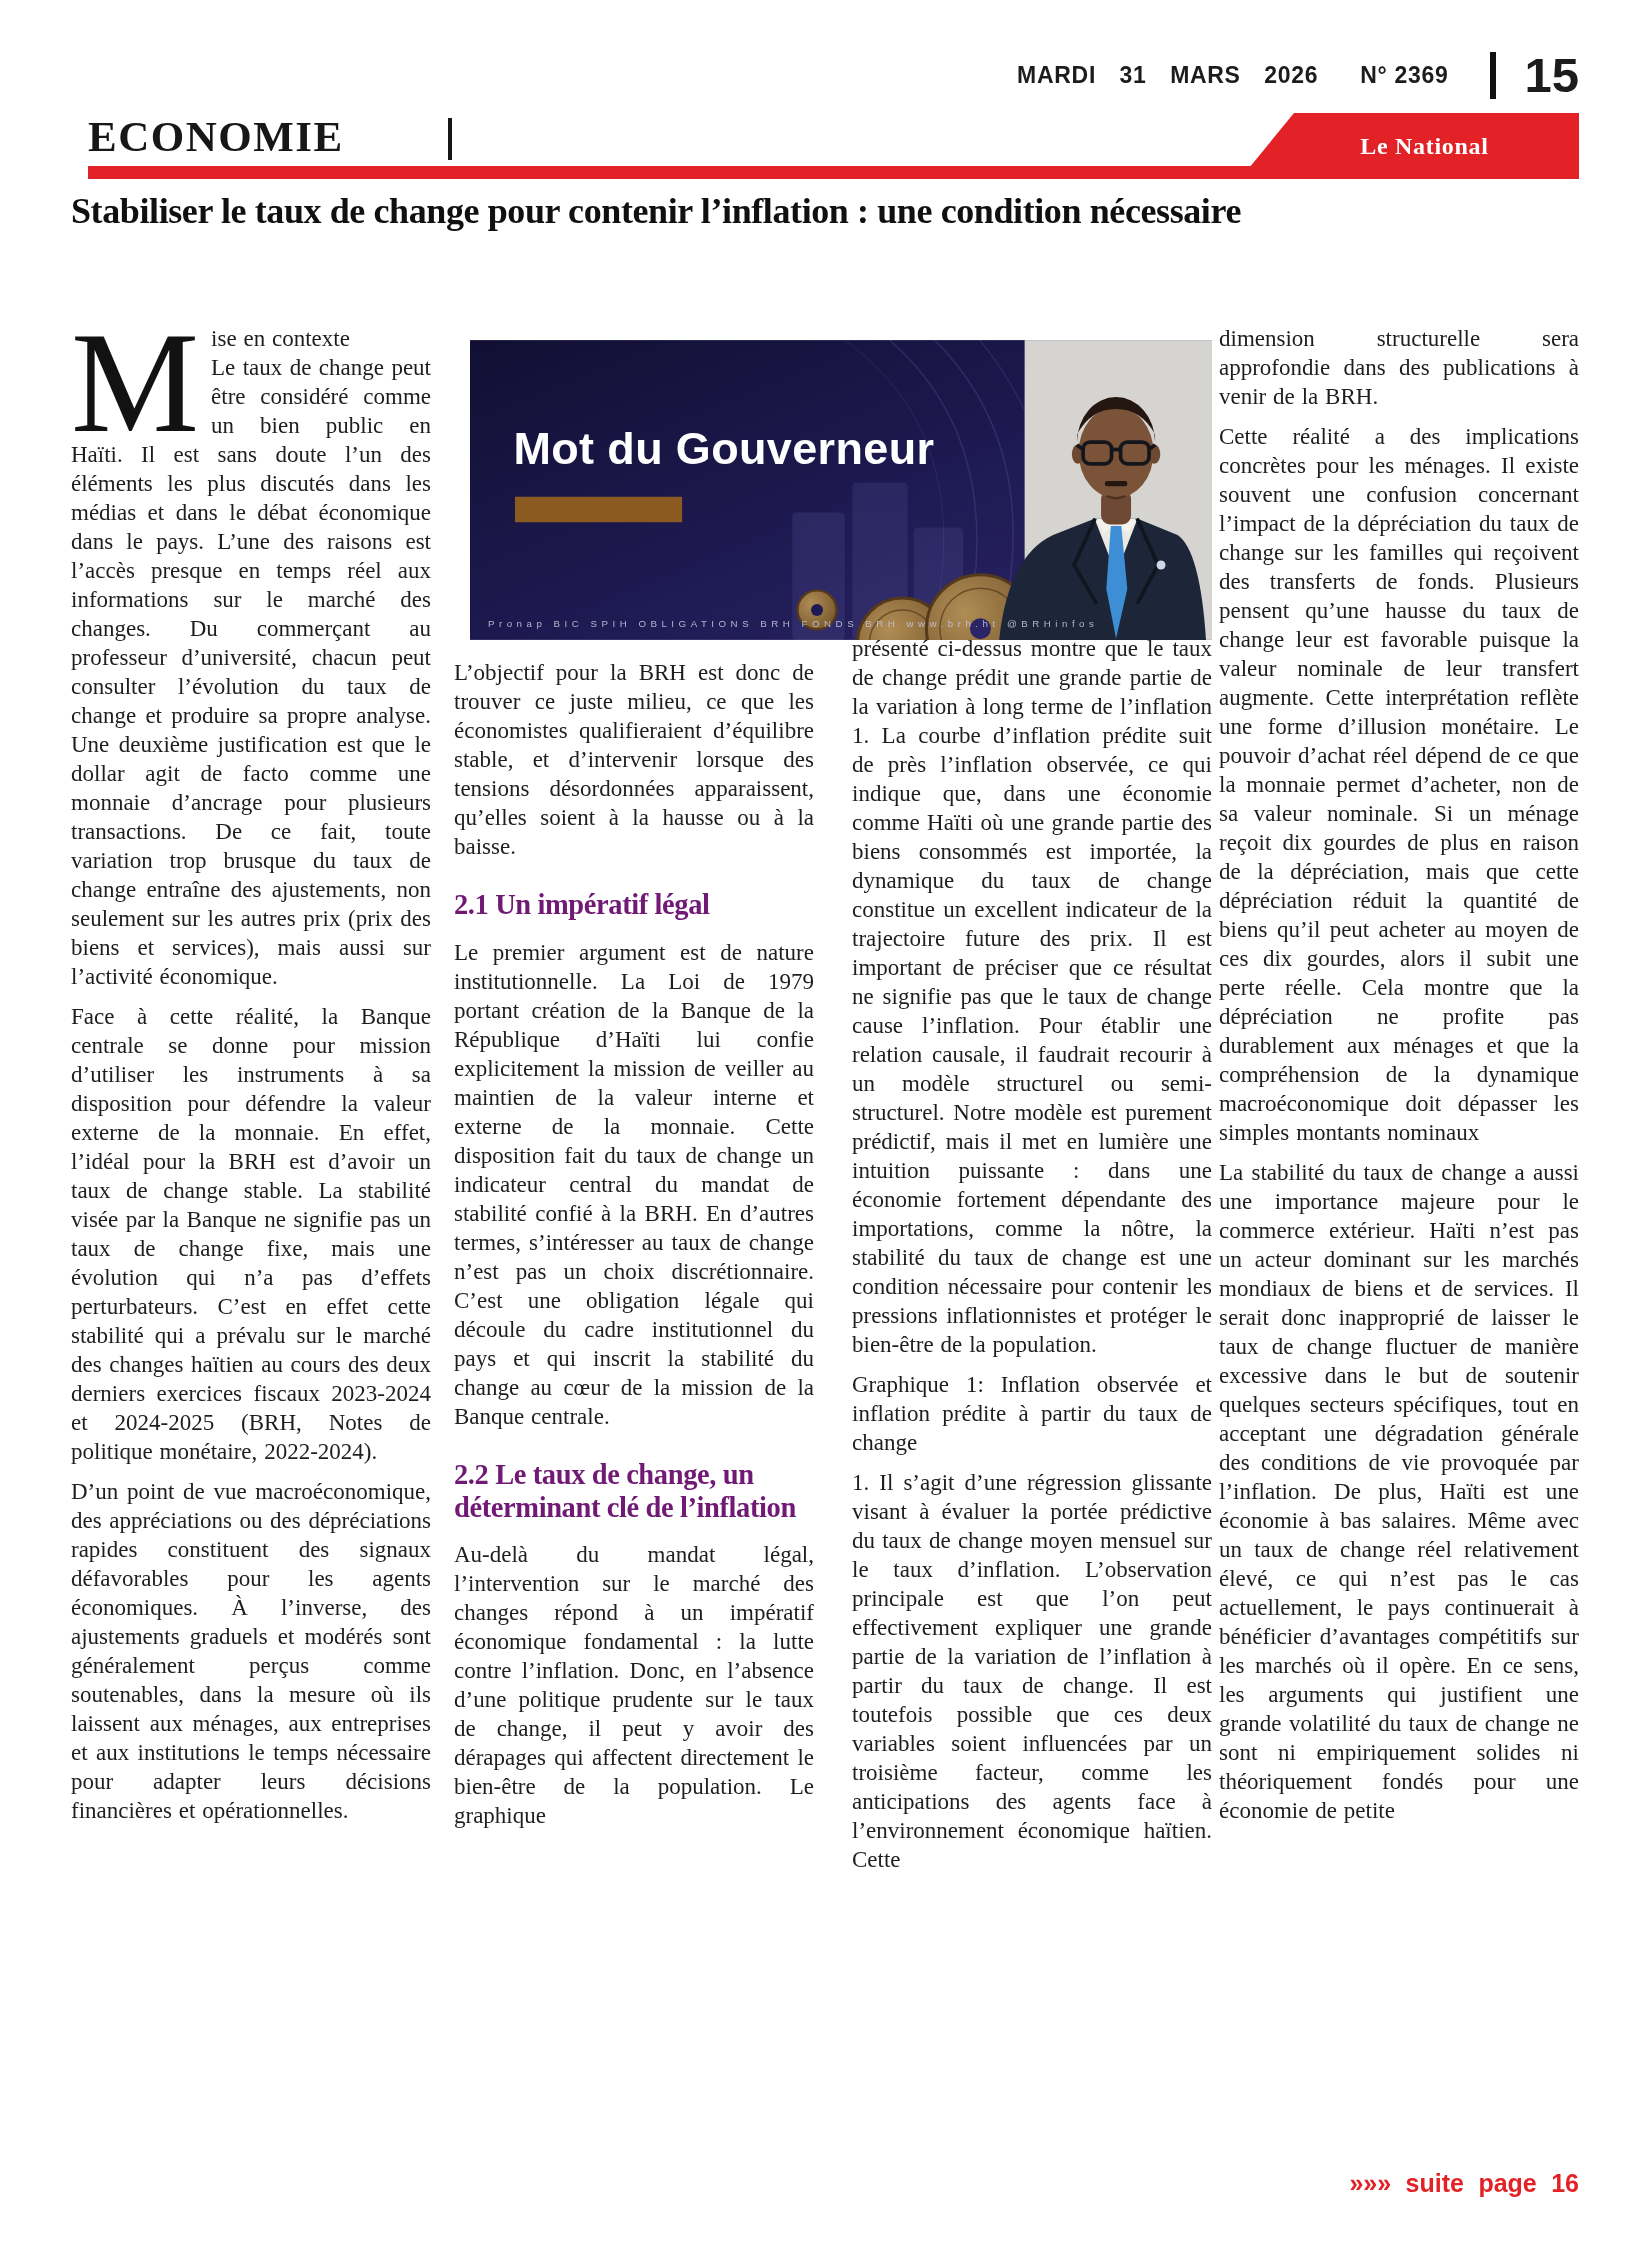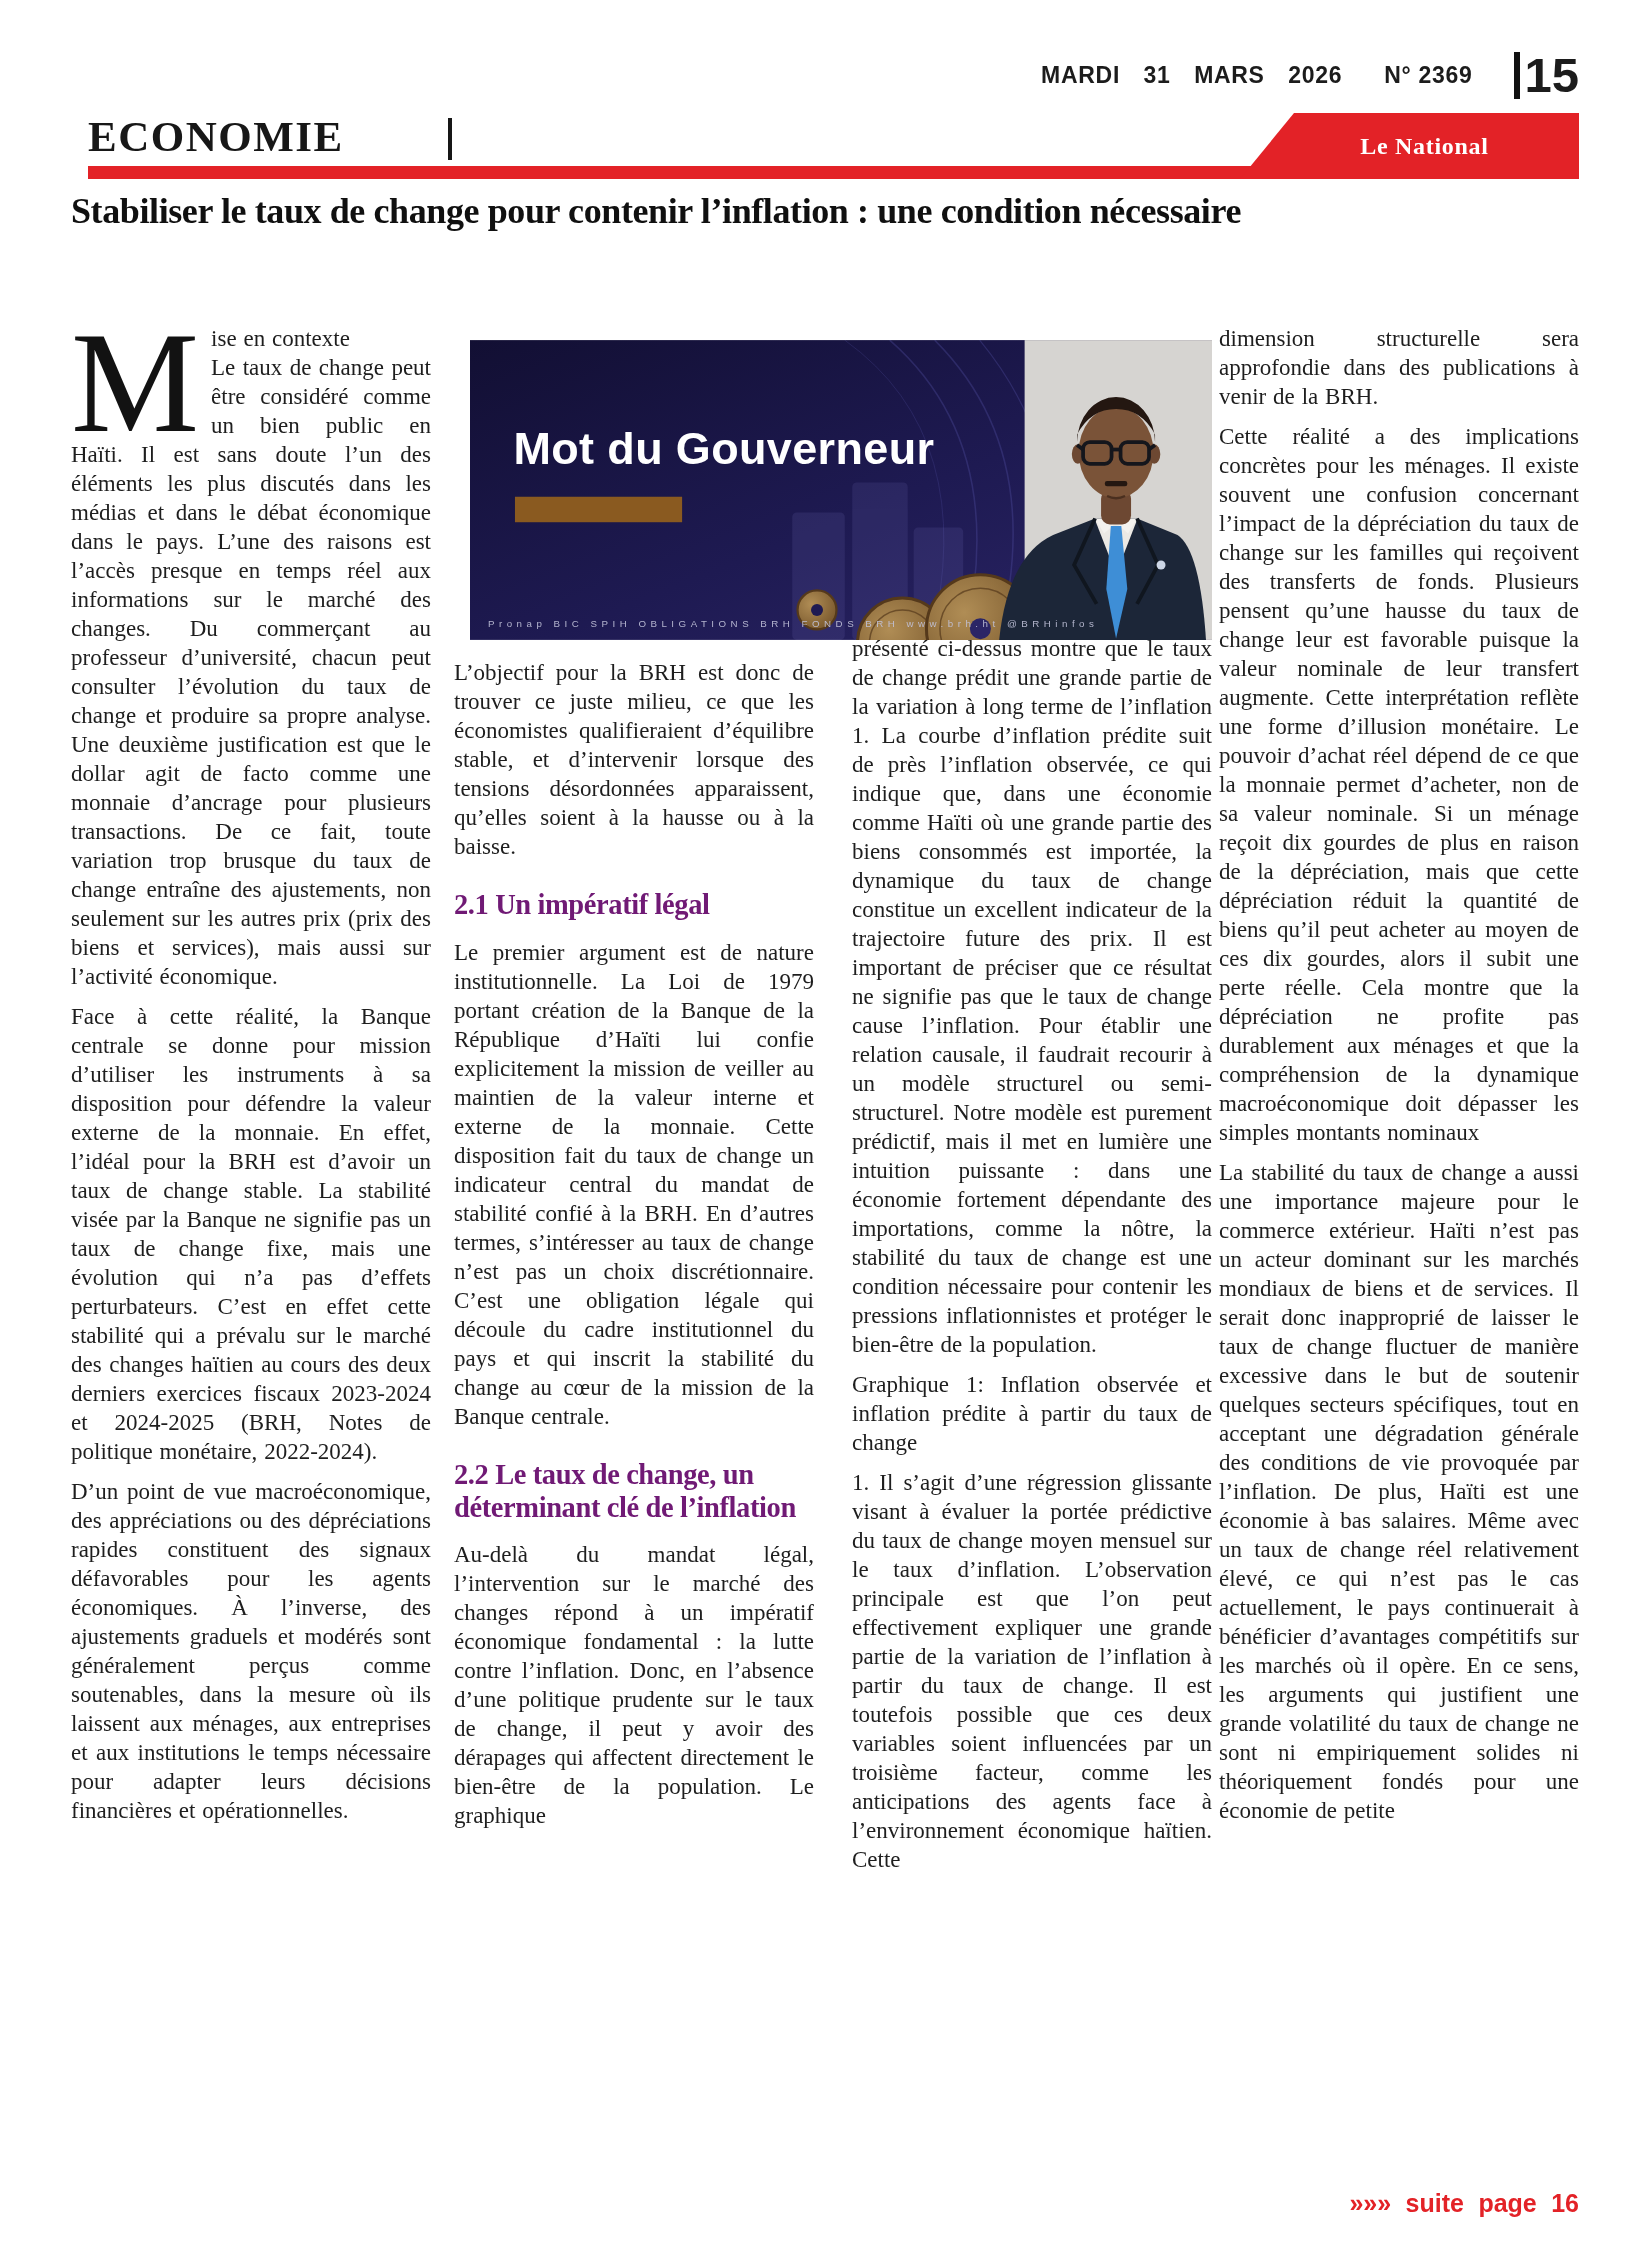--- a/index.html
+++ b/index.html
@@ -4,21 +4,21 @@
 <style>
   html,body{margin:0;padding:0;background:#ffffff;}
   .page{position:relative;width:1650px;height:2250px;background:#ffffff;overflow:hidden;
         font-family:"Liberation Serif",serif;color:#1c1c1c;}
 
   
   .dateline{position:absolute;top:52px;right:71px;display:flex;align-items:center;gap:42px;
             font-family:"Liberation Sans",sans-serif;font-weight:bold;}
   .date{font-size:23px;letter-spacing:0.7px;word-spacing:16.5px;}
   .issue{font-size:23px;letter-spacing:0.7px;}
-  .pagenum{font-size:49px;line-height:0.95;border-left:6px solid #111;padding-left:4px;}
+  .pagenum{font-size:49px;line-height:0.95;border-left:6px solid #111;padding-left:28px;}
 
   .section-row{position:absolute;left:88px;right:71px;top:112px;height:67px;}
   .section{position:absolute;left:0;bottom:18px;font-size:43px;font-weight:bold;letter-spacing:1.5px;color:#171717;}
   .section-divider{position:absolute;left:360px;bottom:19.5px;width:3.7px;height:42px;background:#171717;}
   .red-rule{position:absolute;left:0;right:0;bottom:0;height:12.7px;background:#e32227;}
   .brand-badge{position:absolute;right:0;bottom:0;width:339px;height:66px;background:#e32227;
                clip-path:polygon(54px 0,100% 0,100% 100%,0 100%);
                display:flex;align-items:center;justify-content:center;}
   .brand-badge span{color:#ffffff;font-size:24px;font-weight:bold;font-family:"Liberation Serif",serif;
                     letter-spacing:0.7px;padding-left:30px;}
@@ -42,21 +42,21 @@
   h3.sub{margin:27px 0 16.5px 0;font-size:28.5px;line-height:33px;font-weight:bold;color:#701a75;letter-spacing:-0.4px;text-align:left;}
 
   
   .photo{position:absolute;left:454px;top:324px;width:742px;height:248px;margin:16px;}
   .photo svg{display:block;}
   .photo-title{font-family:"Liberation Sans",sans-serif;font-weight:bold;font-size:60px;fill:#ffffff;letter-spacing:0.5px;}
   .photo-logos{font-family:"Liberation Sans",sans-serif;font-size:13px;fill:#c2c3da;letter-spacing:6px;opacity:0.9;}
 
   
   .continuation{position:absolute;right:71px;top:2169px;color:#e32227;
-                font-family:"Liberation Sans",sans-serif;font-weight:bold;font-size:25px;word-spacing:7.5px;margin-top:20px;}
+                font-family:"Liberation Sans",sans-serif;font-weight:bold;font-size:25px;word-spacing:7.5px;}
 </style>
 </head>
 <body>
 
 <div class="page">
 
   <div class="dateline">
     <span class="date">MARDI 31 MARS 2026</span>
     <span class="issue">N° 2369</span>
     <span class="pagenum">15</span>

